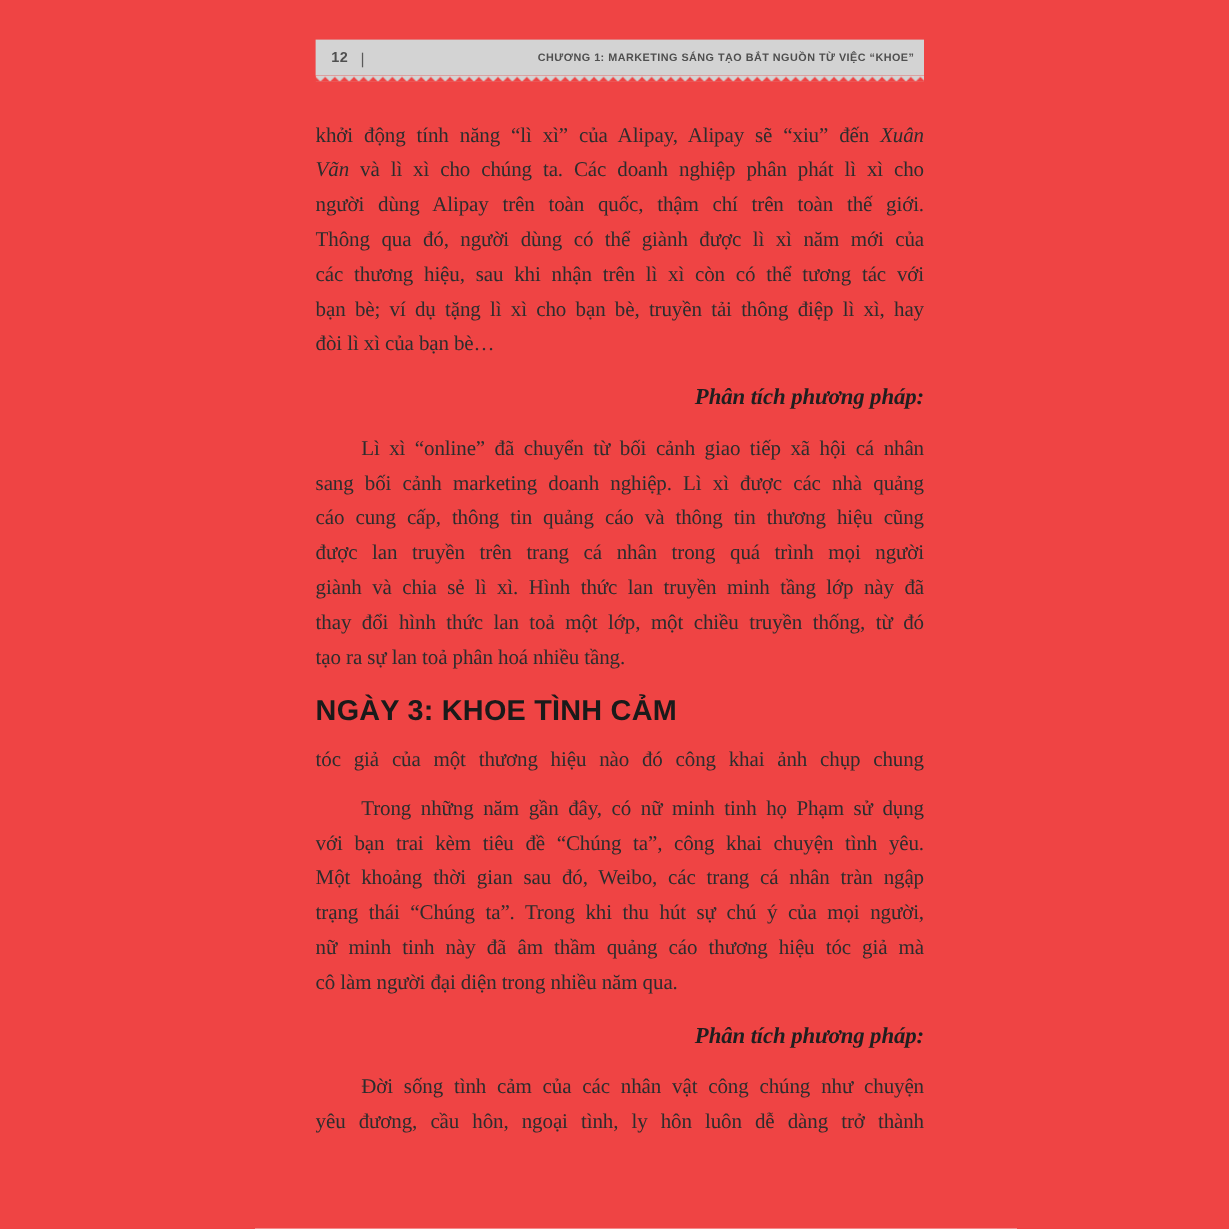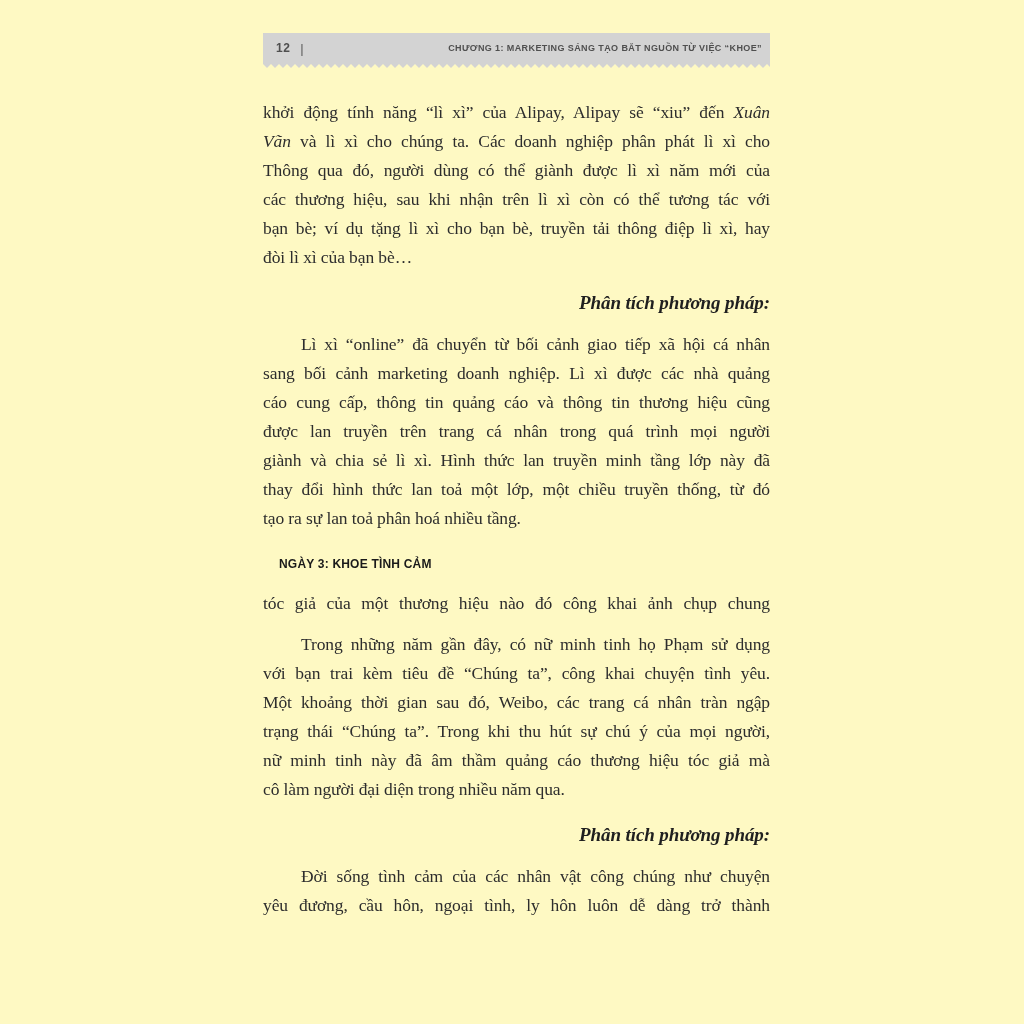--- a/index.html
+++ b/index.html
@@ -4,21 +4,21 @@
 <style>
   html, body {
     margin: 0;
     padding: 0;
     background: #ffffff;
   }
   .page {
     position: relative;
     width: 1024px;
     height: 1024px;
-    background: #fef9c3;
+    background: #ef4444;
     overflow: hidden;
   }
   .column {
     position: absolute;
     left: 263px;
     width: 507px;
     top: 33px;
   }
   
   .header-bar {
@@ -75,25 +75,25 @@
     font-weight: 700;
     font-size: 19px;
     line-height: 29px;
     color: #1f1f1f;
     margin: 16px 0 13px 0;
     text-align: right;
   }
   .section-heading {
     font-family: "Liberation Sans", "DejaVu Sans", sans-serif;
     font-weight: 700;
-    font-size: 12px;
+    font-size: 24px;
     line-height: 24px;
     letter-spacing: 0.2px;
     color: #1a1a1a;
-    margin: 19px 0 13px 16px;
+    margin: 19px 0 13px 0;
   }
 </style>
 </head>
 <body>
 
 <div class="page">
   <div class="column">
 
     <div class="header-bar">
       <span class="page-num">12</span>
@@ -107,20 +107,21 @@
           <path d="M0,0 H8 V1 L4,5 L0,1 Z" fill="#d3d3d3"></path>
         </pattern>
       </defs>
       <rect width="507" height="5" fill="url(#saw)"></rect>
     </svg>
 
     <div class="content">
         <div class="para">
           <div class="line just"><span>khởi động tính năng “lì xì” của Alipay, Alipay sẽ “xiu” đến </span><em>Xuân</em></div>
           <div class="line just"><em>Vãn</em><span> và lì xì cho chúng ta. Các doanh nghiệp phân phát lì xì cho</span></div>
+          <div class="line just"><span>người dùng Alipay trên toàn quốc, thậm chí trên toàn thế giới.</span></div>
           <div class="line just"><span>Thông qua đó, người dùng có thể giành được lì xì năm mới của</span></div>
           <div class="line just"><span>các thương hiệu, sau khi nhận trên lì xì còn có thể tương tác với</span></div>
           <div class="line just"><span>bạn bè; ví dụ tặng lì xì cho bạn bè, truyền tải thông điệp lì xì, hay</span></div>
           <div class="line"><span>đòi lì xì của bạn bè…</span></div>
         </div>
         <div class="analysis-heading">Phân tích phương pháp:</div>
         <div class="para">
           <div class="line just indent"><span>Lì xì “online” đã chuyển từ bối cảnh giao tiếp xã hội cá nhân</span></div>
           <div class="line just"><span>sang bối cảnh marketing doanh nghiệp. Lì xì được các nhà quảng</span></div>
           <div class="line just"><span>cáo cung cấp, thông tin quảng cáo và thông tin thương hiệu cũng</span></div>

